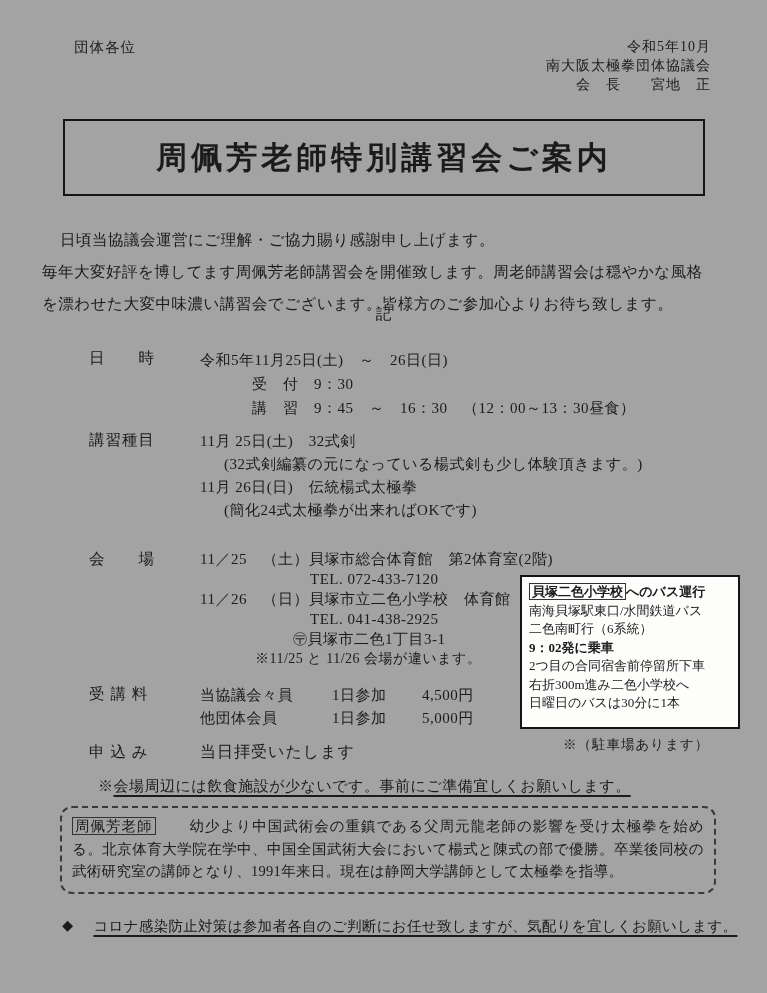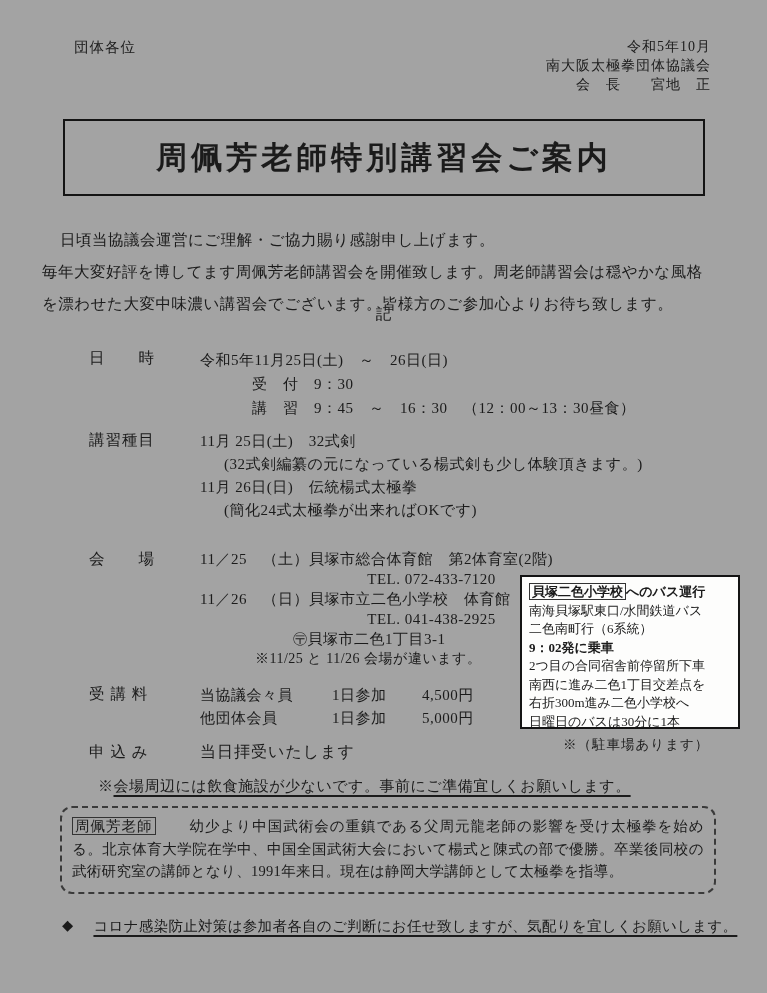--- a/index.html
+++ b/index.html
@@ -33,21 +33,21 @@
   .content div{white-space:pre;}
   
   .sched{line-height:24px;}
   .sched .sub{padding-left:52px;}
   
   .prog{line-height:23px;}
   .prog .sub{padding-left:24px;}
   .u{ text-decoration:underline; text-decoration-thickness:1.5px; text-underline-offset:4px;}
   
   .venue{line-height:20px;}
-  .venue .tel{padding-left:110px;text-align:center;}
+  .venue .tel{padding-left:110px;}
   .venue .addr{padding-left:93px;}
   .venue .note{padding-left:55px;font-size:14px;}
   
   .bus-box{
     left:520px;top:575px;width:202px;height:138px;
     border:2px solid #141414;
     padding:6px 7px;
     font-size:13px;line-height:18.5px;
     background:#fdfdfc;
   }
@@ -124,21 +124,20 @@
     <div class="addr"><span>〶</span><span>貝塚市二色1丁目3-1</span></div>
     <div class="note">※11/25 と 11/26 会場が違います。</div>
   </div>
 
   <div class="abs bus-box">
     <div class="bold"><span class="mini-box">貝塚二色小学校</span><span>へのバス運行</span></div>
     <div>南海貝塚駅東口/水間鉄道バス</div>
     <div>二色南町行（6系統）</div>
     <div class="bold">9：02発に乗車</div>
     <div>2つ目の合同宿舎前停留所下車</div>
-    <div>南西に進み二色1丁目交差点を</div>
     <div>右折300m進み二色小学校へ</div>
     <div>日曜日のバスは30分に1本</div>
   </div>
   <div class="abs parking">※（駐車場あります）</div>
 
   <div class="abs lbl" style="top:684px;">受 講 料</div>
   <div class="abs content fees" style="top:684px;">
     <div class="fee-row">
       <span class="m">当協議会々員</span>
       <span class="p">1日参加</span>

